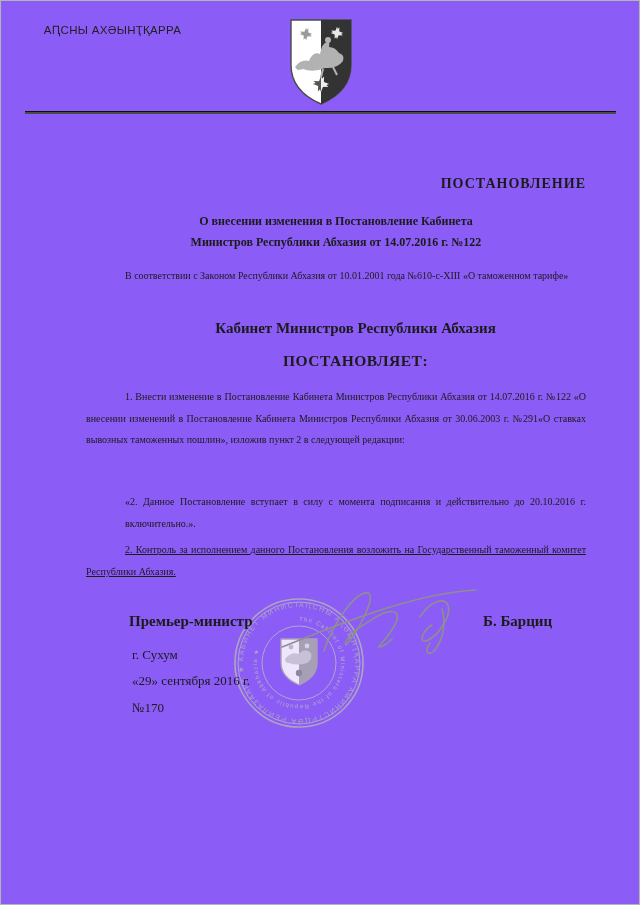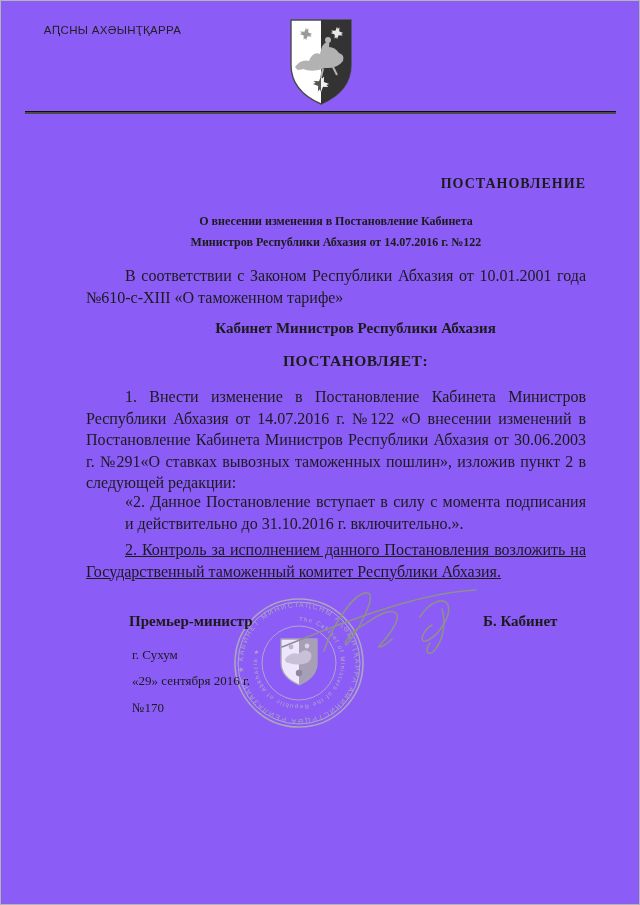--- a/index.html
+++ b/index.html
@@ -17,21 +17,21 @@
   .hdr-right { left:445px; width:172px; }
   .emblem { position:absolute; left:287px; top:17px; width:68px; height:90px; }
   .hdr-rule { position:absolute; left:25px; top:111px; width:591px; height:2px;
     background:#4a4a4a; border-top:1.4px solid #0d0d0d; }
   
   .textblock { position:absolute; left:86px; width:500px; }
   .doc-title { top:176px; text-align:right; font-weight:bold;
     font-size:14px; letter-spacing:1px; }
   .doc-subtitle { top:211px; text-align:center; font-weight:bold;
     font-size:12px; line-height:21px; white-space:pre-line; }
-  .para { font-size:16px; line-height:21.6px; text-align:justify;
+  .para { font-size:10px; line-height:21.6px; text-align:justify;
     text-indent:39px; }
   .p-intro { top:265px; }
   .p-authority { top:318px; text-align:center; font-weight:bold; font-size:15px; }
   .p-decree { top:350px; text-align:center; font-weight:bold; font-size:15.5px;
     letter-spacing:0.5px; }
   .p-item1 { top:386px; }
   .p-quote { top:491px; left:125px; width:461px; text-indent:0; }
   .p-item2 { top:539px;text-decoration:underline; }
   
   .sig { position:absolute; font-size:13px; }
@@ -85,21 +85,21 @@
 
   <div class="hdr-rule"></div>
 
   <div class="textblock doc-title">ПОСТАНОВЛЕНИЕ</div>
   <div class="textblock doc-subtitle">О внесении изменения в Постановление Кабинета
 Министров Республики Абхазия от 14.07.2016 г. №122</div>
   <div class="textblock para p-intro">В соответствии с Законом Республики Абхазия от 10.01.2001 года №610-с-XIII «О таможенном тарифе»</div>
   <div class="textblock para p-authority">Кабинет Министров Республики Абхазия</div>
   <div class="textblock para p-decree">ПОСТАНОВЛЯЕТ:</div>
   <div class="textblock para p-item1">1. Внести изменение в Постановление Кабинета Министров Респуб­лики Абхазия от 14.07.2016 г. №122 «О внесении изменений в Поста­новление Кабинета Министров Республики Абхазия от 30.06.2003 г. №291«О ставках вывозных таможенных пошлин», изложив пункт 2 в следующей редакции:</div>
-  <div class="textblock para p-quote">«2. Данное Постановление вступает в силу с момента подписания и действительно до 31.10.2016 г. включительно.».</div>
+  <div class="textblock para p-quote">«2. Данное Постановление вступает в силу с момента подписания и действительно до 20.10.2016 г. включительно.».</div>
   <div class="textblock para p-item2">2. Контроль за исполнением данного Постановления возложить на Государственный таможенный комитет Республики Абхазия.</div>
 
   <svg class="stamp" viewBox="0 0 132 132">
     <defs>
       <path id="ringOuterPath" d="M66,10 A56,56 0 1 1 65.99,10"></path>
       <path id="ringInnerPath" d="M66,24 A42,42 0 1 1 65.99,24"></path>
       <clipPath id="miniRight">
           <rect x="66" y="0" width="66" height="132"></rect>
         </clipPath>
     </defs>
@@ -127,18 +127,18 @@
 
   <svg class="signature" viewBox="0 0 212 96">
     <g fill="none" stroke="#8f8f8f" stroke-width="1.6" stroke-linecap="round">
       <path d="M10,70 C 55,52 140,16 204,13"></path>
       <path d="M52,74 C 62,44 84,14 96,16 C 104,18 90,48 76,66 C 70,73 74,58 88,50 C 100,43 116,30 124,36 C 130,42 114,62 108,68 C 104,72 112,70 120,62"></path>
       <path d="M148,40 C 158,24 172,20 176,28 C 180,38 166,60 154,64 C 147,66 150,54 160,48 M 170,32 C 174,46 172,62 162,74 C 156,80 152,74 158,66"></path>
     </g>
   </svg>
 
   <div class="sig sig-post">Премьер-министр</div>
-  <div class="sig sig-name">Б. Кабинет</div>
+  <div class="sig sig-name">Б. Барциц</div>
   <div class="sig sig-city">г. Сухум</div>
   <div class="sig sig-date">«29» сентября 2016 г.</div>
   <div class="sig sig-num">№170</div>
 
 </div>
 
 </body></html>

